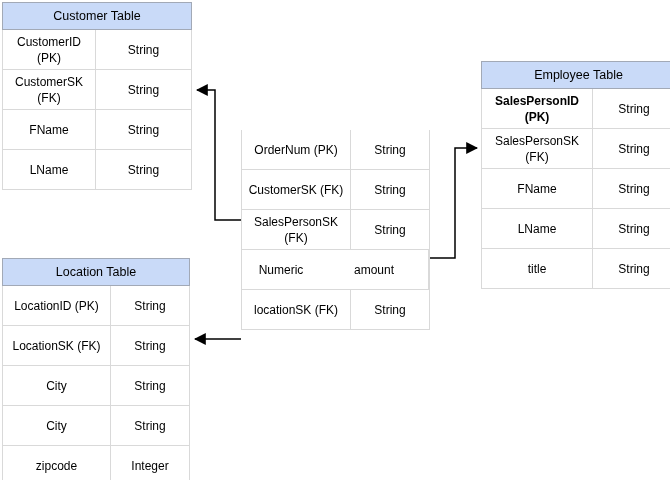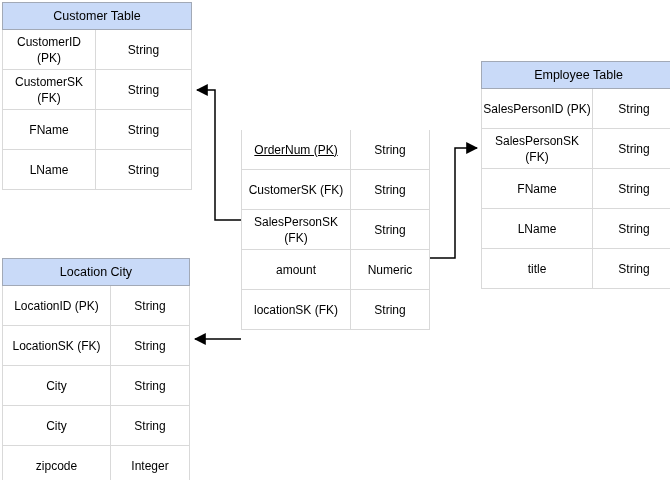--- a/index.html
+++ b/index.html
@@ -88,47 +88,47 @@
       <div class="trow">
         <div class="cell c1" style="width:93px;">LName</div>
         <div class="cell c2">String</div>
       </div>
     </div>
   </div>
 
   <div class="ent-table" style="left:241px; top:130px; width:189px;">
     <div class="tbody">
       <div class="trow">
-        <div class="cell c1" style="width:109px;text-decoration:underline;">OrderNum (PK)</div>
+        <div class="cell c1" style="width:109px;">OrderNum (PK)</div>
         <div class="cell c2">String</div>
       </div>
       <div class="trow">
         <div class="cell c1" style="width:109px;">CustomerSK (FK)</div>
         <div class="cell c2">String</div>
       </div>
       <div class="trow">
         <div class="cell c1" style="width:109px;">SalesPersonSK (FK)</div>
         <div class="cell c2">String</div>
       </div>
       <div class="trow">
+        <div class="cell c2">Numeric</div>
         <div class="cell c1" style="width:109px;">amount</div>
-        <div class="cell c2">Numeric</div>
       </div>
       <div class="trow">
         <div class="cell c1" style="width:109px;">locationSK (FK)</div>
         <div class="cell c2">String</div>
       </div>
     </div>
   </div>
 
   <div class="ent-table" style="left:481px; top:61px; width:195px;">
     <div class="thead">Employee Table</div>
     <div class="tbody">
       <div class="trow">
-        <div class="cell c1" style="width:111px;">SalesPersonID (PK)</div>
+        <div class="cell c1" style="width:111px;font-weight:bold;">SalesPersonID (PK)</div>
         <div class="cell c2">String</div>
       </div>
       <div class="trow">
         <div class="cell c1" style="width:111px;">SalesPersonSK (FK)</div>
         <div class="cell c2">String</div>
       </div>
       <div class="trow">
         <div class="cell c1" style="width:111px;">FName</div>
         <div class="cell c2">String</div>
       </div>
@@ -137,21 +137,21 @@
         <div class="cell c2">String</div>
       </div>
       <div class="trow">
         <div class="cell c1" style="width:111px;">title</div>
         <div class="cell c2">String</div>
       </div>
     </div>
   </div>
 
   <div class="ent-table" style="left:2px; top:258px; width:188px;">
-    <div class="thead">Location City</div>
+    <div class="thead">Location Table</div>
     <div class="tbody">
       <div class="trow">
         <div class="cell c1" style="width:108px;">LocationID (PK)</div>
         <div class="cell c2">String</div>
       </div>
       <div class="trow">
         <div class="cell c1" style="width:108px;">LocationSK (FK)</div>
         <div class="cell c2">String</div>
       </div>
       <div class="trow">

